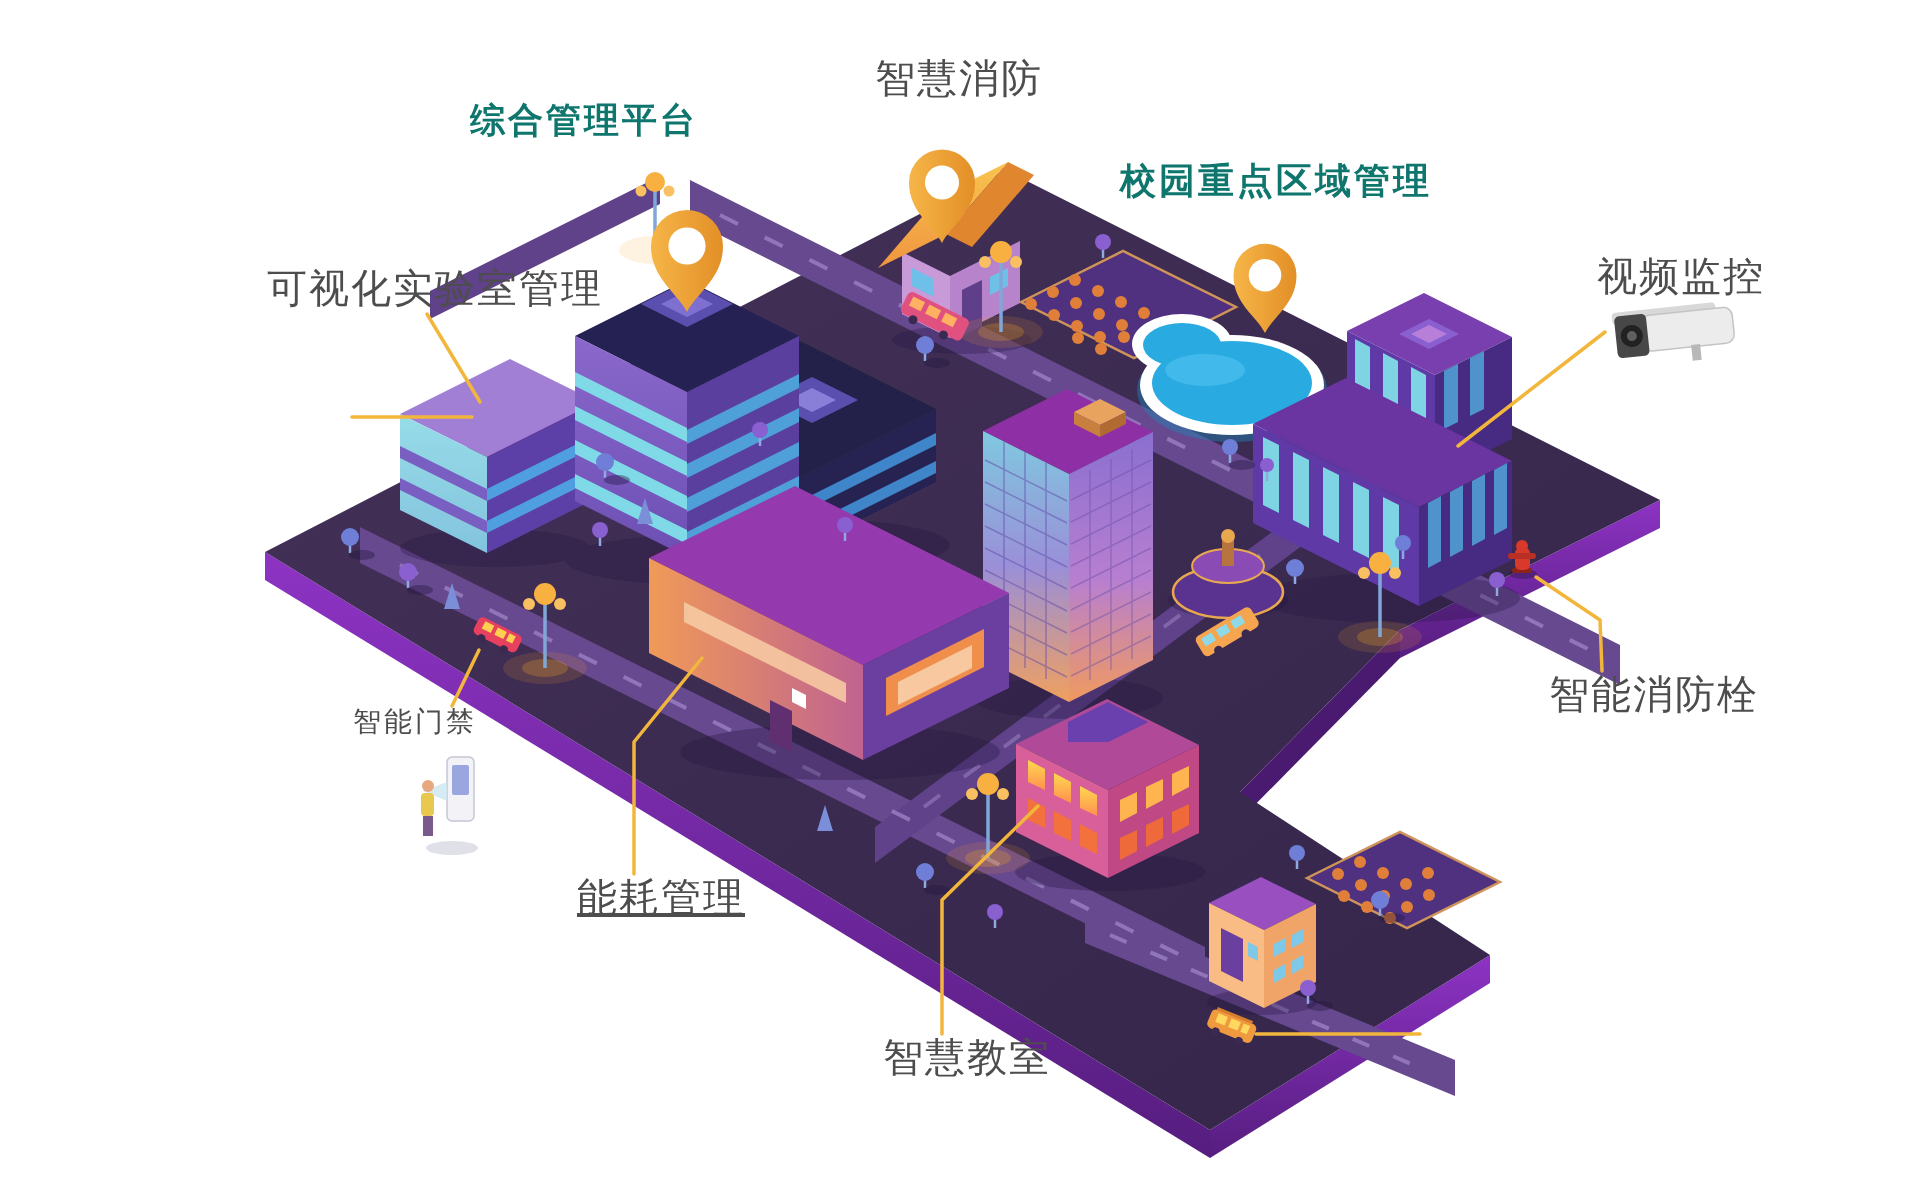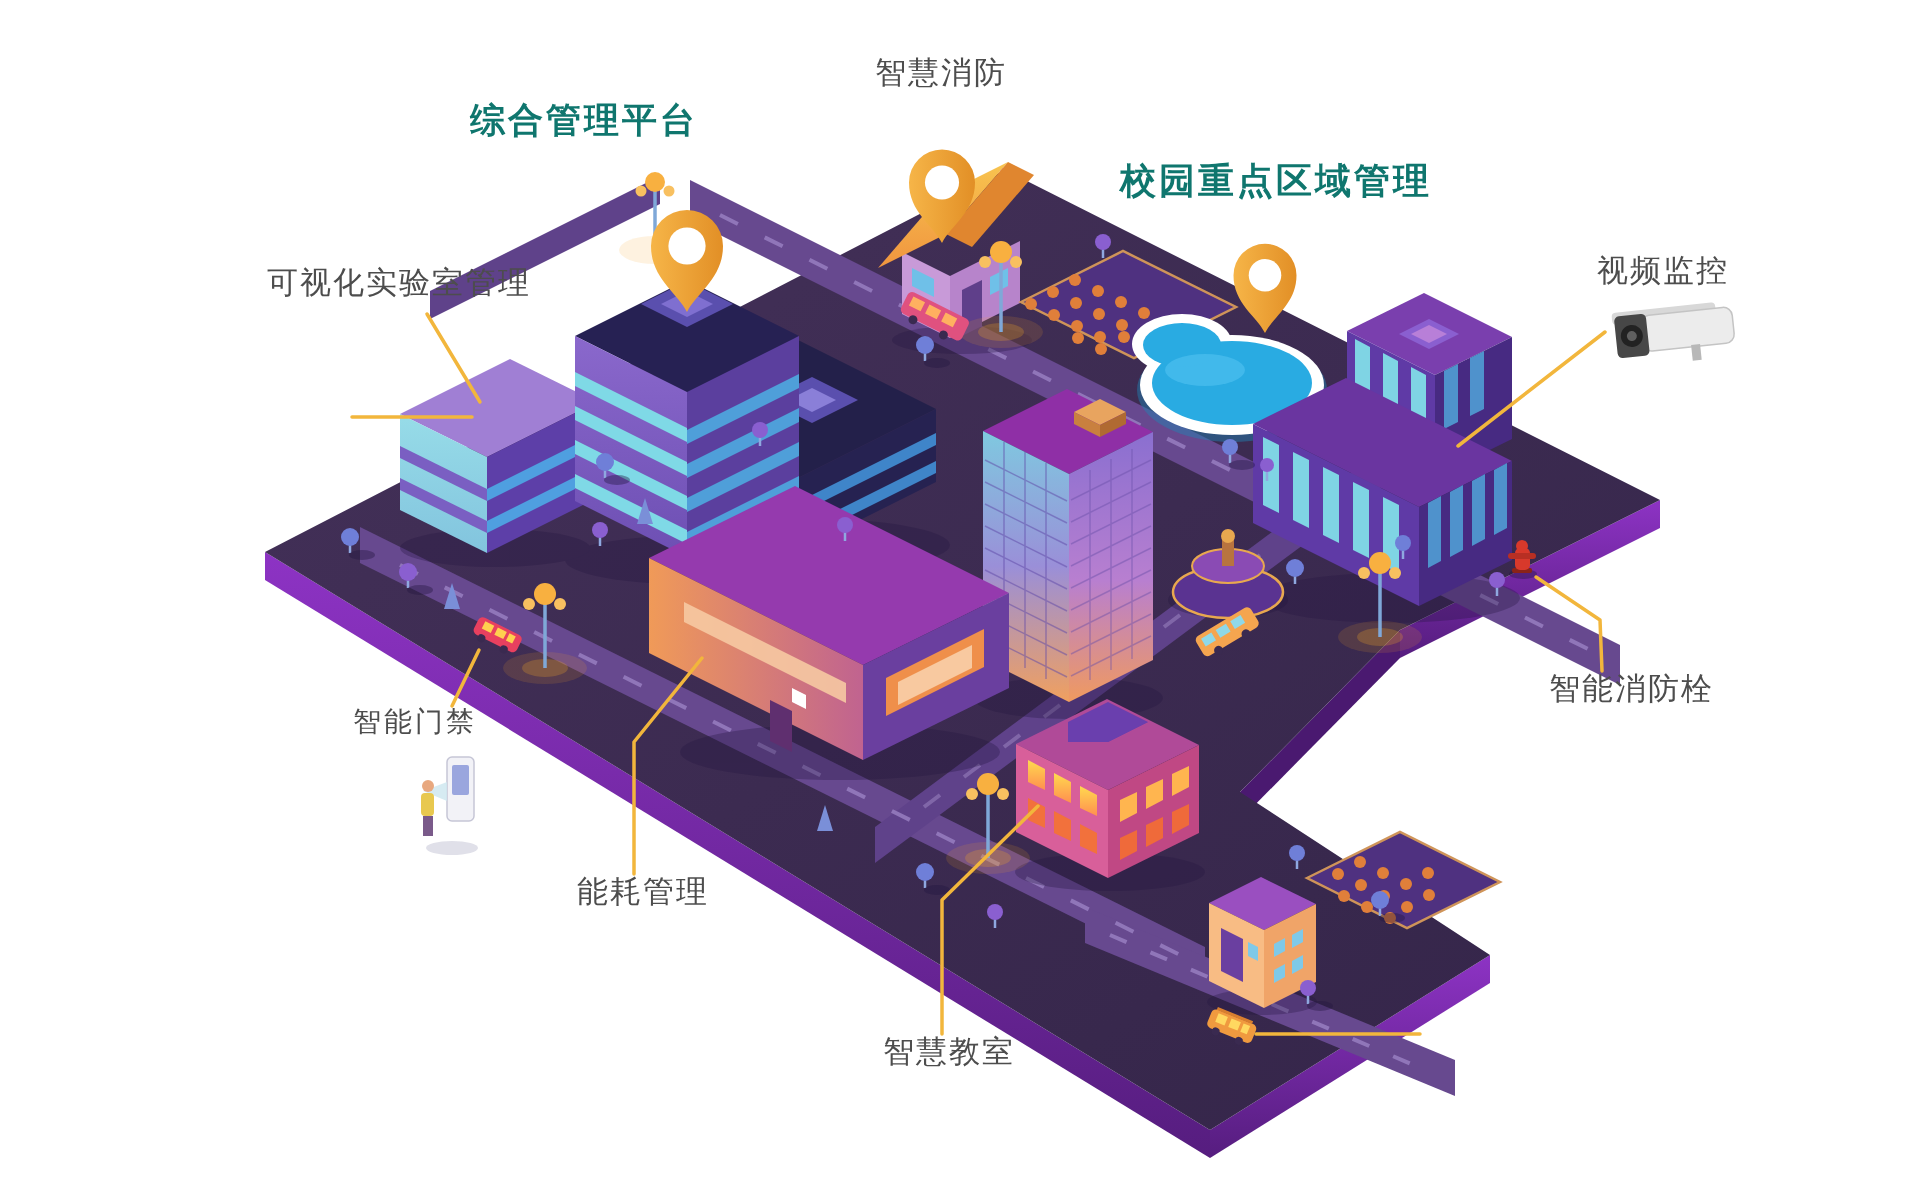--- a/index.html
+++ b/index.html
@@ -1,28 +1,28 @@
 <!DOCTYPE html>
 <html><head>
 <meta charset="utf-8">
 <style>
   html,body{margin:0;padding:0;background:#ffffff;}
   .stage{position:relative;width:1920px;height:1182px;background:#ffffff;overflow:hidden;
          font-family:"Liberation Sans","DejaVu Sans",sans-serif;}
   .scene{position:absolute;left:0;top:0;}
-  .lbl{position:absolute;color:#4d4d4d;font-size:31px;letter-spacing:2px;white-space:nowrap;line-height:1.15;}
+  .lbl{position:absolute;color:#4d4d4d;font-size:40px;letter-spacing:2px;white-space:nowrap;line-height:1.15;}
   .lbl.bold{font-weight:700;color:#0f766e;}
   .lbl.title1{left:470px;top:100px;font-size:35px;letter-spacing:3px;}
   .lbl.title2{left:1120px;top:160px;font-size:36px;letter-spacing:3px;}
   .lbl.fire{left:875px;top:55px;}
   .lbl.lab{left:267px;top:265px;}
   .lbl.cab{left:40px;top:398px;}
   .lbl.vid{left:1597px;top:253px;text-align:right;}
   .lbl.acc{left:353px;top:706px;font-size:28px;letter-spacing:3px;}
-  .lbl.ene{left:577px;top:874px;}
+  .lbl.ene{left:577px;top:874px;text-decoration:underline;}
   .lbl.cls{left:847px;top:1034px;margin-left:36px;}
   .lbl.hyd{left:1505px;top:671px;margin-left:44px;}
   .lbl.trk{left:1395px;top:1006px;width:345px;text-align:center;white-space:normal;line-height:44px;}
 </style>
 </head>
 <body>
 
 <div class="stage">
 
 <svg class="scene" width="1920" height="1182" viewBox="0 0 1920 1182">

